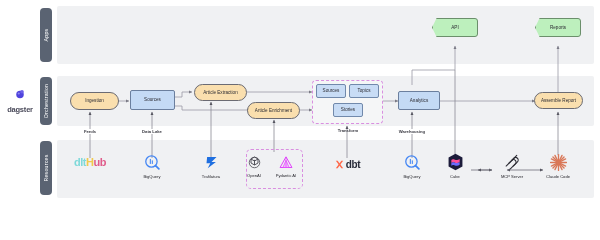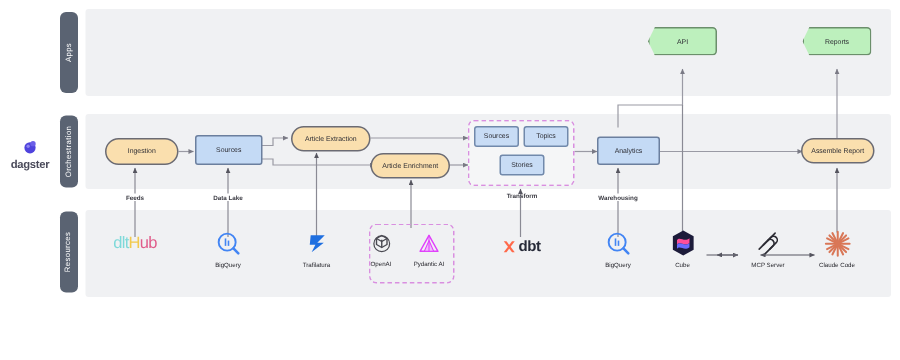--- a/index.html
+++ b/index.html
@@ -35,21 +35,21 @@
     font-size: 5.2px;
     letter-spacing: .25px;
     color: #ffffff;
   }
   
   .brand {
     position: absolute;
     display: flex;
     flex-direction: column;
     align-items: center;
-    justify-content: flex-end;
+    justify-content: space-between;
   }
   .brand-name {
     font-size: 7.5px;
     font-weight: bold;
     color: #4a4a5a;
     letter-spacing: -.2px;
     margin-top: 1px;
   }
   
   .node {
@@ -138,21 +138,21 @@
     font-size: 4.1px;
     color: #26262c;
     margin-top: 1.5px;
     white-space: nowrap;
   }
   .res-group {
     position: absolute;
     border: 1px dashed #d98fe0;
     border-radius: 5px;
   }
-  .dlt-text { font-size: 11px; font-weight: normal; letter-spacing: -.5px; }
+  .dlt-text { font-size: 11px; font-weight: bold; letter-spacing: -.5px; }
 </style>
 </head>
 <body>
 
 <div id="canvas">
 
   <div class="band" style="left:57px; top:6px; width:537px; height:58px;"></div>
   <div class="band" style="left:57px; top:76px; width:537px; height:50px;"></div>
   <div class="band" style="left:57px; top:140px; width:537px; height:58px;"></div>
 

